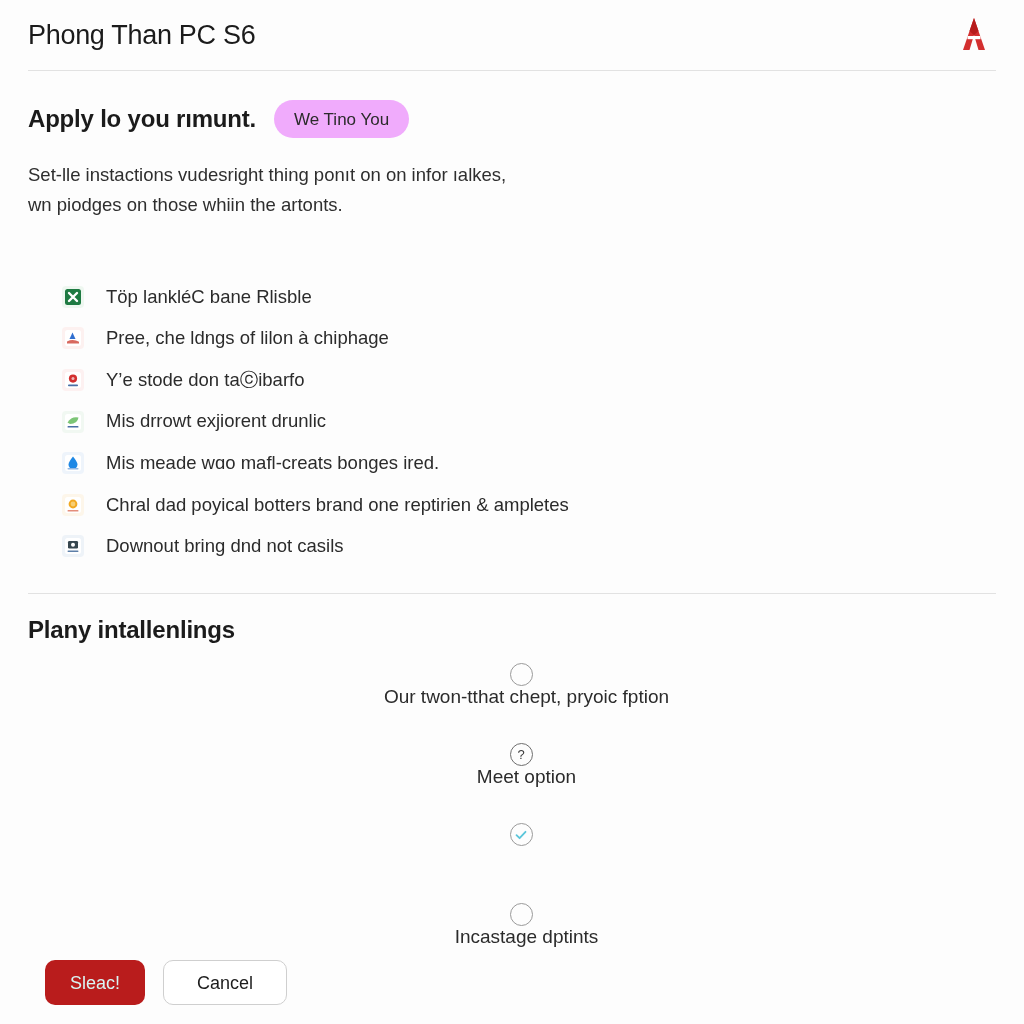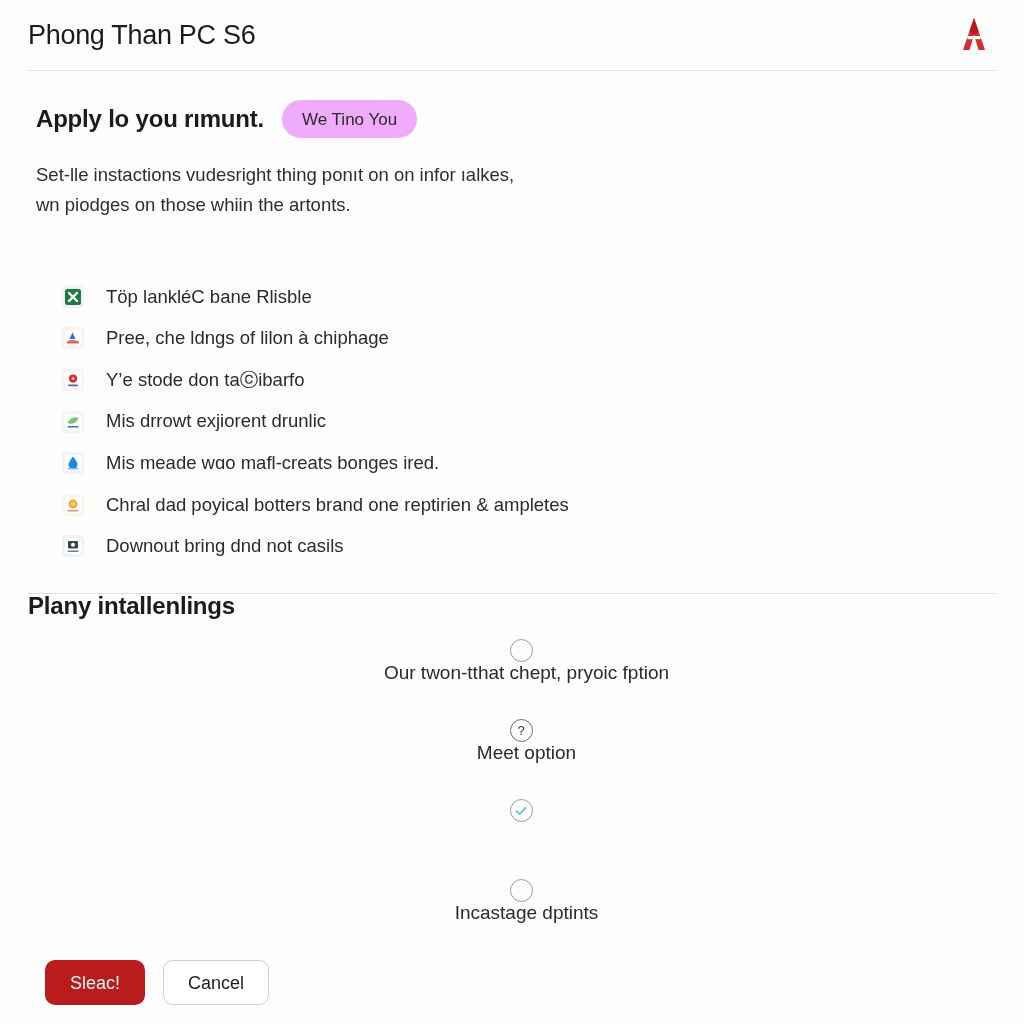--- a/index.html
+++ b/index.html
@@ -58,21 +58,20 @@
   }
   .divider-top { top: 70px; }
   .divider-mid { top: 593px; }
 
   
   .section-apply {
     position: absolute;
     left: 28px;
     top: 100px;
     width: 968px;
-    margin-left: 8px;
   }
   .apply-headline-row {
     display: flex;
     align-items: center;
     gap: 18px;
   }
   .apply-headline {
     font-size: 24px;
     font-weight: bold;
     color: #1b1b1b;
@@ -134,21 +133,21 @@
     font-size: 18.5px;
     color: #2b2b2b;
     line-height: 1;
     white-space: nowrap;
   }
 
   
   .section-options {
     position: absolute;
     left: 28px;
-    top: 594px;
+    top: 618px;
     width: 968px;
   }
   .options-title {
     font-size: 24px;
     font-weight: bold;
     color: #1b1b1b;
     letter-spacing: -0.2px;
     line-height: 1;
   }
   .options-list {
@@ -235,21 +234,21 @@
   }
   .btn-primary {
     min-width: 100px;
     padding: 0 22px;
     background: #b91c1c;
     color: #d9f5f4;
     border: none;
   }
   .btn-secondary {
     min-width: 102px;
-    padding: 0 24px;
+    padding: 0 33px;
     background: #ffffff;
     color: #1d1d1d;
     border: 1.4px solid #cfcfcf;
   }
 </style>
 </head>
 <body>
 
 <div class="page">
 

